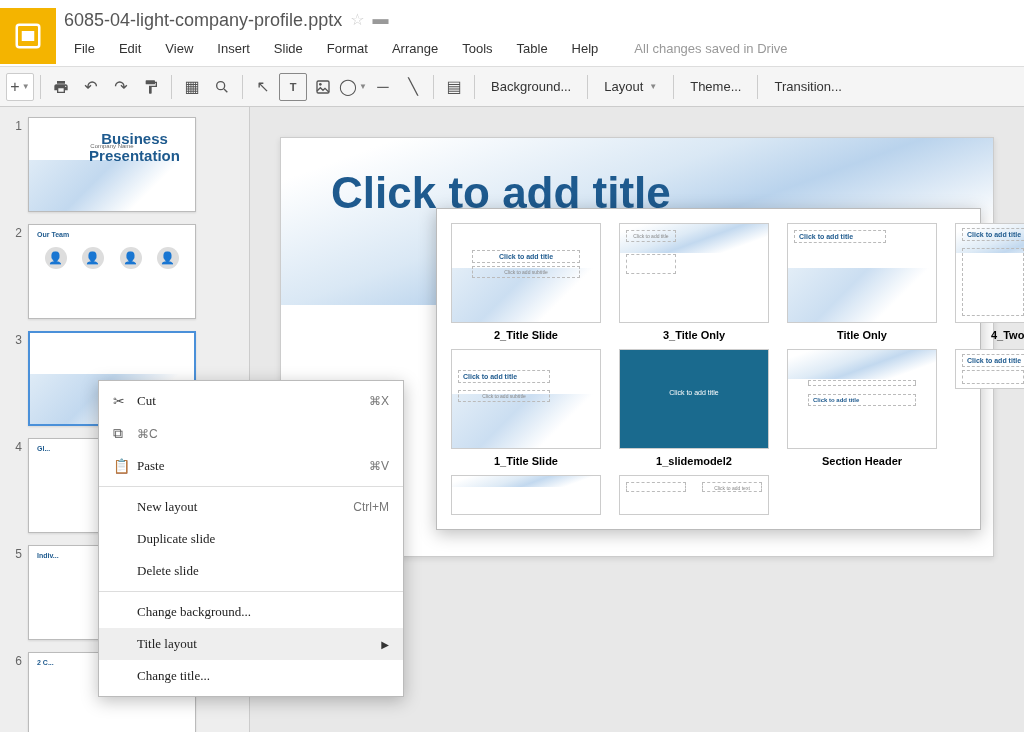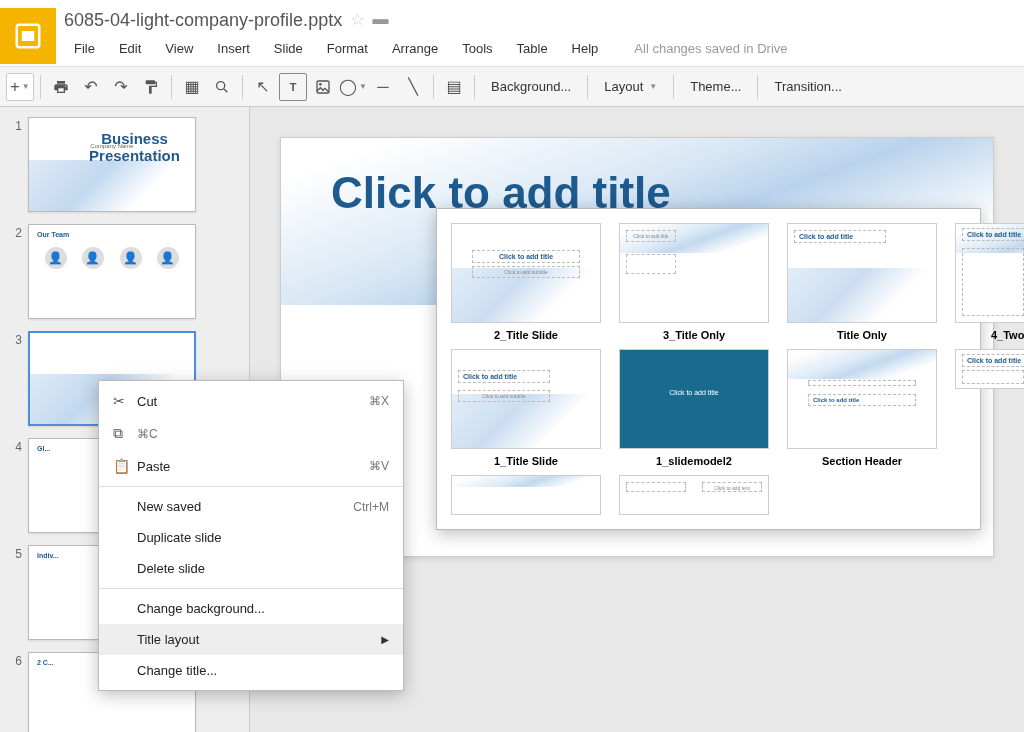--- a/index.html
+++ b/index.html
@@ -44,21 +44,21 @@
   .canvas { flex: 1; background: #e8e8e8; position: relative; padding: 30px; }
   .main-slide { background: #fff; width: 100%; height: 420px; position: relative; border: 1px solid #ccc; box-shadow: 0 2px 6px rgba(0,0,0,0.1); overflow: hidden; }
   .main-wave { position: absolute; top: 0; left: 0; right: 0; height: 40%; background: linear-gradient(160deg, transparent 10%, #d0e2f2 40%, #a8c8e8 55%, transparent 80%); opacity: 0.8; }
   .main-title-placeholder { position: absolute; top: 30px; left: 50px; font-size: 44px; font-weight: bold; color: #1e5a8e; }
   
   
   .context-menu { position: absolute; top: 380px; left: 98px; width: 306px; background: #fff; border: 1px solid #bbb; box-shadow: 0 4px 16px rgba(0,0,0,0.25); z-index: 100; padding: 4px 0; }
   .ctx-item { display: flex; align-items: center; padding: 8px 14px; cursor: pointer; font-size: 13px; color: #222; }
   .ctx-item.highlighted { background: #eee; }
   .ctx-icon { width: 24px; color: #555; font-size: 14px; }
-  .ctx-label { flex: 1; }
+  .ctx-label { flex: 1; font-family: Liberation Serif, serif; }
   .ctx-shortcut { color: #777; font-size: 12px; }
   .ctx-arrow { color: #333; font-size: 10px; }
   .ctx-sep { height: 1px; background: #ddd; margin: 4px 0; }
   
   
   .layout-flyout { position: absolute; top: 208px; left: 436px; width: 545px; background: #fff; border: 1px solid #bbb; box-shadow: 0 4px 16px rgba(0,0,0,0.25); z-index: 101; padding: 14px; }
   .layout-grid { display: grid; grid-template-columns: repeat(4, 1fr); gap: 8px 18px; }
   .layout-cell { text-align: center; }
   .layout-thumb { width: 150px; height: 100px; background: #fff; border: 1px solid #ccc; position: relative; overflow: hidden; cursor: pointer; margin: 0 auto; }
   .layout-thumb.selected { border: 2px solid #666; }
@@ -221,21 +221,21 @@
     <span class="ctx-shortcut">⌘C</span>
   </div>
   <div class="ctx-item">
     <span class="ctx-icon">📋</span>
     <span class="ctx-label">Paste</span>
     <span class="ctx-shortcut">⌘V</span>
   </div>
   <div class="ctx-sep"></div>
   <div class="ctx-item">
     <span class="ctx-icon"></span>
-    <span class="ctx-label">New saved</span>
+    <span class="ctx-label">New layout</span>
     <span class="ctx-shortcut">Ctrl+M</span>
   </div>
   <div class="ctx-item">
     <span class="ctx-icon"></span>
     <span class="ctx-label">Duplicate slide</span>
   </div>
   <div class="ctx-item">
     <span class="ctx-icon"></span>
     <span class="ctx-label">Delete slide</span>
   </div>

